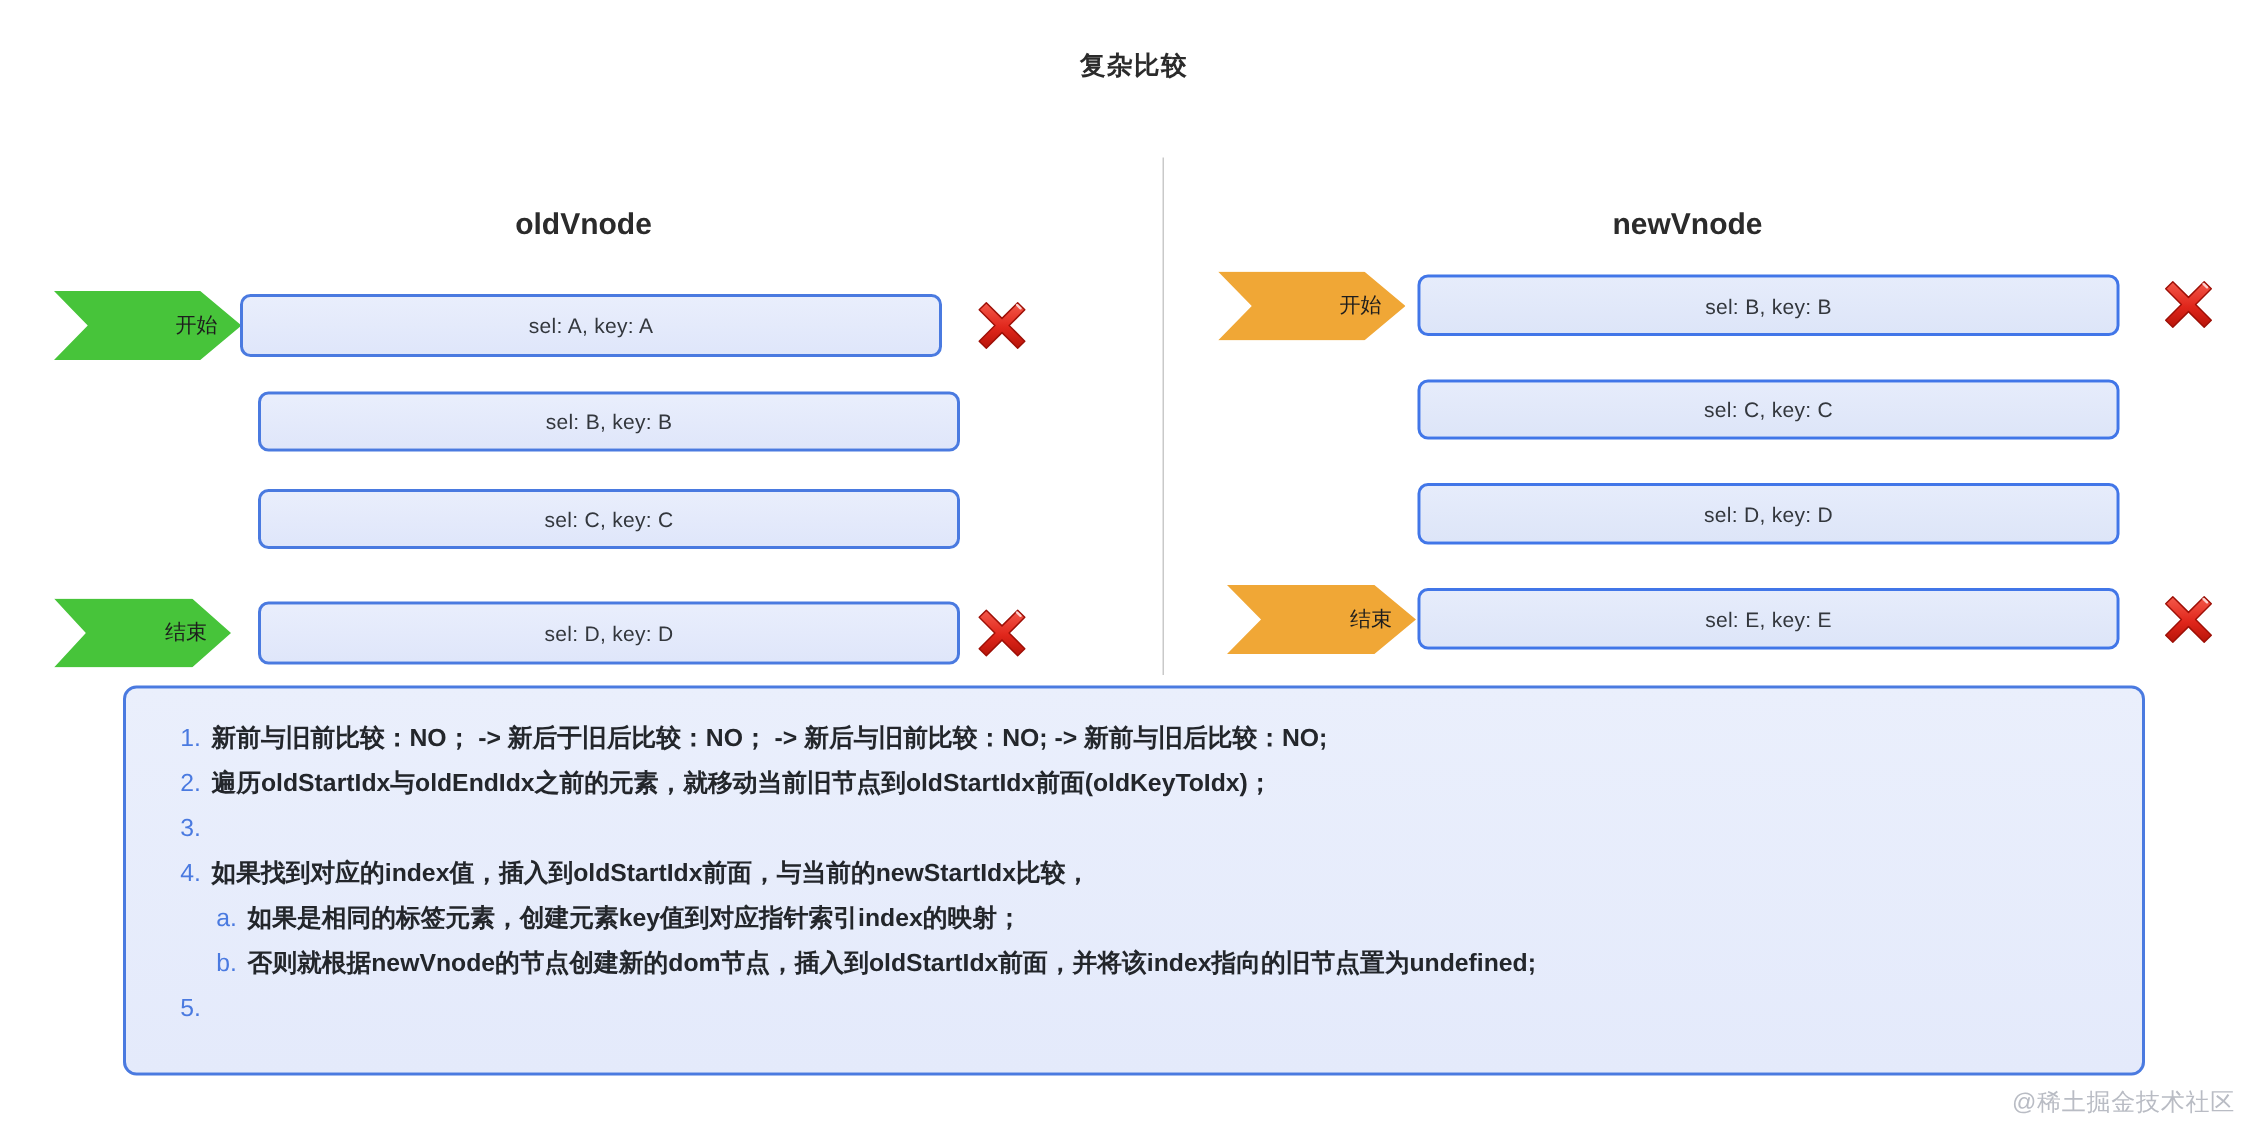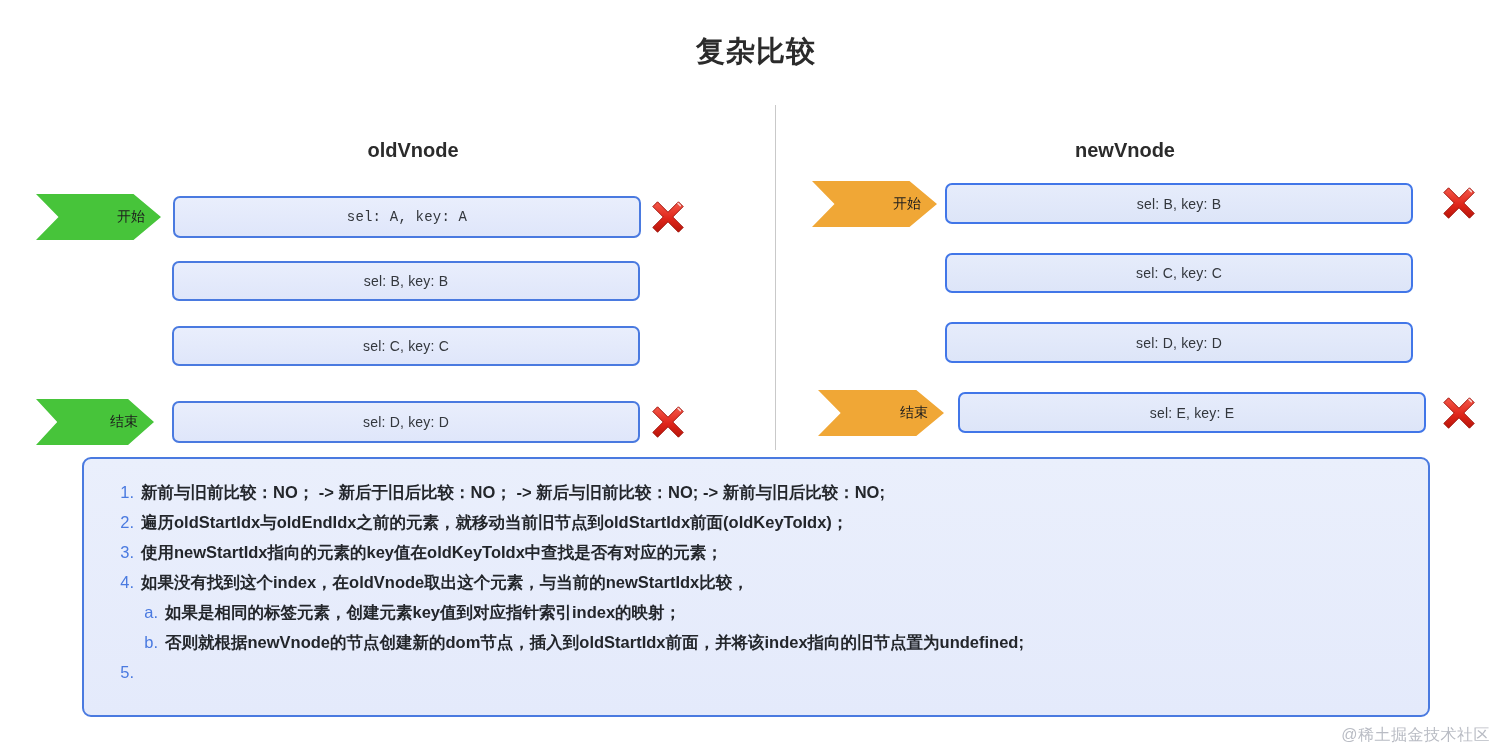--- a/index.html
+++ b/index.html
@@ -10,38 +10,38 @@
     color:#1f2328;
     overflow:hidden;
     position:relative;
   }
   .canvas{position:absolute;inset:0;}
 
   
   .title{
     position:absolute;left:0;top:32px;width:1512px;
     text-align:center;
-    font-size:29px;font-weight:bold;letter-spacing:1px;
+    font-size:17px;font-weight:bold;letter-spacing:1px;
     color:#2b2b2b;
   }
 
   
   .divider{
     position:absolute;left:775px;top:105px;
     width:1px;height:345px;
     background:#c9c9c9;
   }
 
   
   .col-head{
     position:absolute;
     font-size:20px;font-weight:bold;color:#2b2b2b;
     text-align:center;
   }
-  .col-head.left{left:268px;top:139px;width:290px;text-align:center;}
+  .col-head.left{left:244px;top:139px;width:290px;text-align:center;}
   .col-head.right{left:980px;top:139px;width:290px;text-align:center;}
 
   
   .node{
     position:absolute;
     box-sizing:border-box;
     border:2px solid #4a7ae0;
     border-radius:7px;
     background:linear-gradient(180deg,#e9eefc 0%,#dfe6fa 100%);
     display:flex;align-items:center;justify-content:center;
@@ -120,21 +120,21 @@
 
   <div class="col-head left">oldVnode</div>
 
   <div class="chev green" style="left:36px;top:194px;width:125px;">
     <span>开始</span>
   </div>
   <div class="chev green" style="left:36px;top:399px;width:118px;">
     <span>结束</span>
   </div>
 
-  <div class="node" style="left:173px;top:196px;width:468px;height:42px;font-family:Liberation Mono, monospace;">
+  <div class="node" style="left:160px;top:196px;width:468px;height:42px;">
     <span>sel: A, key: A</span>
   </div>
   <div class="node" style="left:172px;top:261px;width:468px;height:40px;">
     <span>sel: B, key: B</span>
   </div>
   <div class="node" style="left:172px;top:326px;width:468px;height:40px;">
     <span>sel: C, key: C</span>
   </div>
   <div class="node" style="left:172px;top:401px;width:468px;height:42px;">
     <span>sel: D, key: D</span>
@@ -171,21 +171,21 @@
 
   <div class="node right" style="left:945px;top:183px;width:468px;height:41px;">
     <span>sel: B, key: B</span>
   </div>
   <div class="node right" style="left:945px;top:253px;width:468px;height:40px;">
     <span>sel: C, key: C</span>
   </div>
   <div class="node right" style="left:945px;top:322px;width:468px;height:41px;">
     <span>sel: D, key: D</span>
   </div>
-  <div class="node right" style="left:945px;top:392px;width:468px;height:41px;margin-left:13px;">
+  <div class="node right" style="left:945px;top:392px;width:468px;height:41px;">
     <span>sel: E, key: E</span>
   </div>
 
   <div class="xmark" style="left:1440px;top:184px;">
     <svg viewBox="0 0 40 40">
       <path d="M9 4 L20 15 L31 4 L36 9 L25 20 L36 31 L31 36 L20 25 L9 36 L4 31 L15 20 L4 9 Z" fill="url(#gx1)" stroke="#9d0f06" stroke-width="1" stroke-linejoin="round"></path>
       <path d="M30.5 5.5 L33 8" stroke="#ffffff" stroke-width="1.6" stroke-linecap="round" opacity=".75"></path>
     </svg>
   </div>
   <div class="xmark" style="left:1440px;top:394px;">
@@ -200,25 +200,24 @@
       <li class="step">
         <span class="marker">1.</span>
         <span class="txt">新前与旧前比较：NO； -&gt; 新后于旧后比较：NO； -&gt; 新后与旧前比较：NO; -&gt; 新前与旧后比较：NO;</span>
       </li>
       <li class="step">
         <span class="marker">2.</span>
         <span class="txt">遍历oldStartIdx与oldEndIdx之前的元素，就移动当前旧节点到oldStartIdx前面(oldKeyToIdx)；</span>
       </li>
       <li class="step">
         <span class="marker">3.</span>
-        <span class="txt">使用newStartIdx指向的元素的key值在oldKeyToIdx中查找是否有对应的元素；</span>
       </li>
       <li class="step">
         <span class="marker">4.</span>
-        <span class="txt">如果没有找到这个index，在oldVnode取出这个元素，与当前的newStartIdx比较，</span>
+        <span class="txt">如果找到对应的index值，插入到oldStartIdx前面，与当前的newStartIdx比较，</span>
       </li>
       <li class="step sub">
         <span class="marker">a.</span>
         <span class="txt">如果是相同的标签元素，创建元素key值到对应指针索引index的映射；</span>
       </li>
       <li class="step sub">
         <span class="marker">b.</span>
         <span class="txt">否则就根据newVnode的节点创建新的dom节点，插入到oldStartIdx前面，并将该index指向的旧节点置为undefined;</span>
       </li>
       <li class="step">

